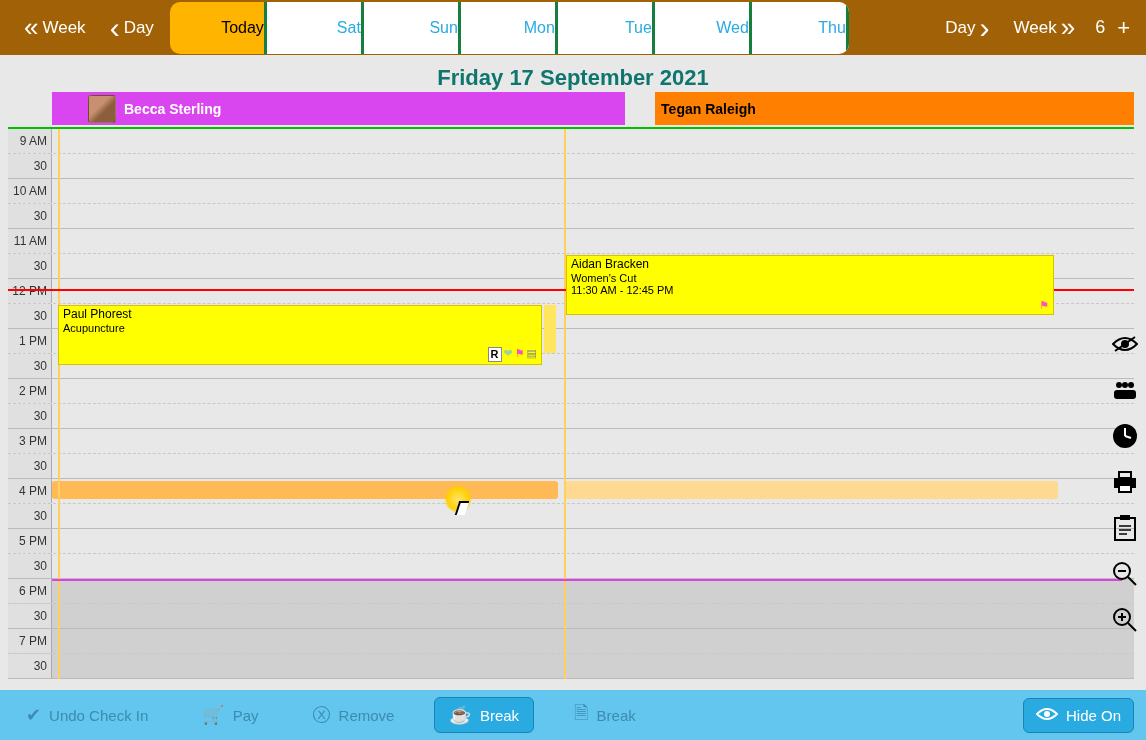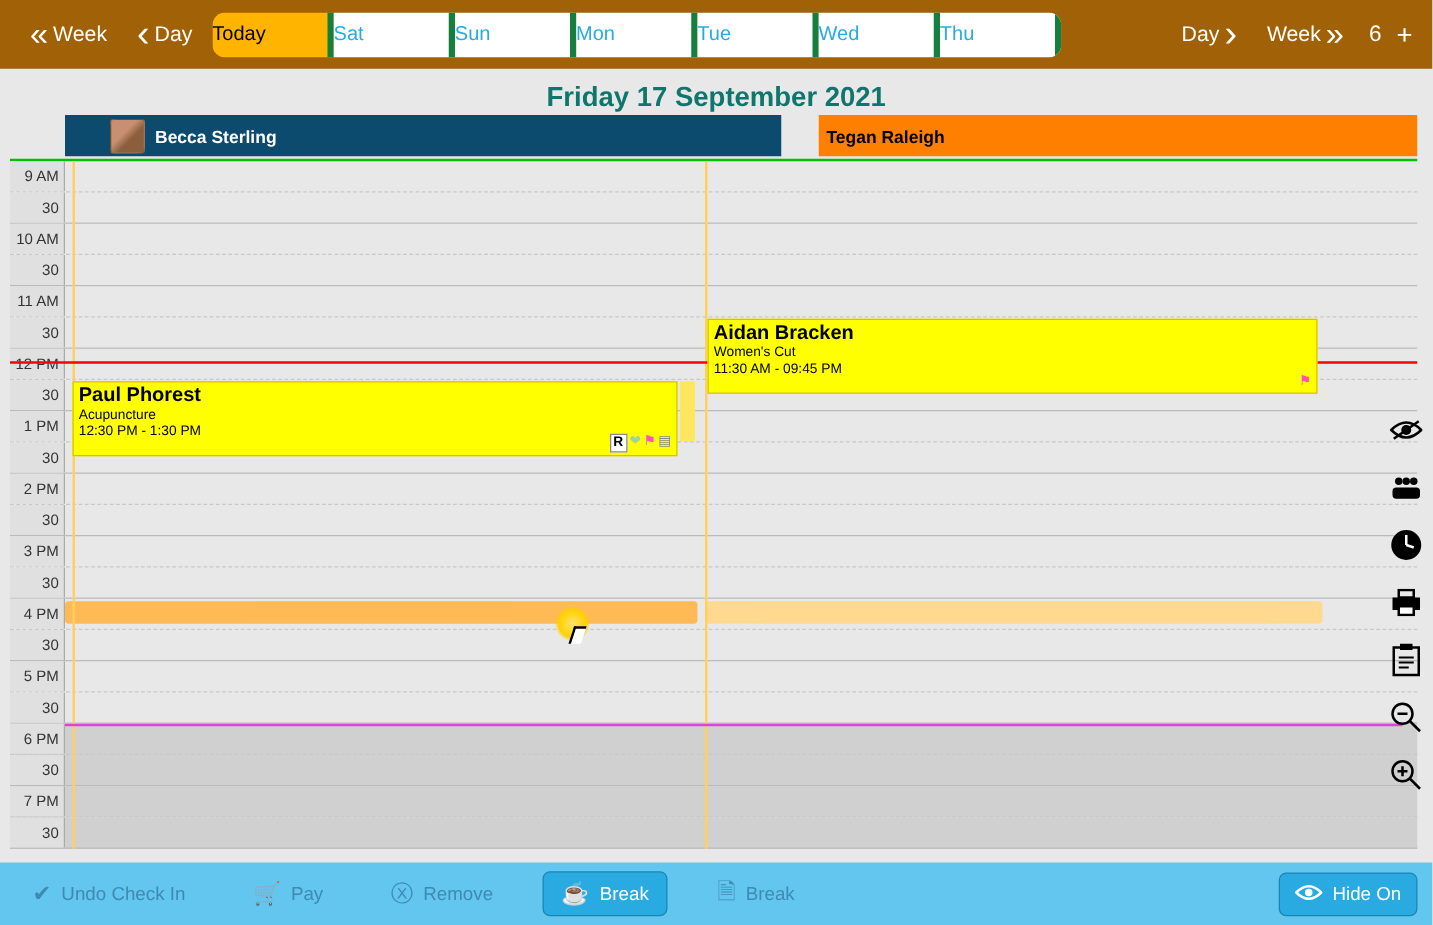--- a/index.html
+++ b/index.html
@@ -39,25 +39,25 @@
   .day-tabs {
     display: flex;
     margin-left:4px;
     border-radius: 10px;
     overflow:hidden;
   }
   .day-tab {
     background:#fff;
     color:#29abe2;
     width:97px;
-    height:36px;
+    height:52px;
     display:flex;
-    align-items:center;justify-content:flex-start;
+    align-items:center;justify-content:flex-end;
     font-size:16px;
-    border-right:5px solid #15803d;
+    border-right:3px solid #15803d;
     cursor:pointer;
   }
   .day-tab.active {
     background:#ffb400;
     color:#000;
     font-weight:500;
   }
   .topbar .spacer { flex:1; }
   .count-box { color:#fff;font-size:18px;margin:0 8px; }
 
@@ -89,21 +89,21 @@
     height:33px;
     display:flex;
     align-items:center;
     padding-left:6px;
     color:#fff;
     font-weight:bold;
     font-size:14px;
     gap:8px;
     position:relative;
   }
-  .staff.becca { background:#0c4a6e; width:588px;padding-left:36px; }
+  .staff.becca { background:#d946ef; width:588px;padding-left:36px; }
   .staff.tegan { background:#ff8000; width:492px; color:#000; margin-left:30px;}
   .staff .avatar {
     width:28px;height:28px;border-radius:3px;
     background:linear-gradient(135deg,#c89070 40%,#8b5e3c 60%);
     border:1px solid rgba(0,0,0,.2);
   }
   .grid {
     position:relative;
     margin-top:2px;
     border-top:2px solid #00c000;
@@ -153,21 +153,21 @@
     position:absolute;
     background:#ffff00;
     border:1px solid #d4c400;
     font-size:11px;
     color:#000;
     padding:2px 4px;
     z-index:5;
     line-height:1.15;
     overflow:hidden;
   }
-  .appt .name { font-weight:bold;font-size:16px; }
+  .appt .name { font-weight:normal;font-size:12px; }
   .appt-icons {
     position:absolute;
     bottom:2px;right:4px;
     display:flex;gap:2px;
     font-size:11px;
   }
   .accent-band {
     position:absolute;
     left:44px;right:12px;
     background:#ffb955;
@@ -317,34 +317,33 @@
     <div class="col-line-center"></div>
     <div class="now-line" style="top:160px;"></div>
     <div class="pink-line" style="top:450px;"></div>
 
     <div class="accent-band" style="top:352px;width:506px;"></div>
     <div class="accent-band light" style="top:352px;left:556px;width:494px;"></div>
 
     <div class="appt" style="left:50px;top:176px;width:484px;height:60px;">
       <div class="name">Paul Phorest</div>
       <div>Acupuncture</div>
-      <div>12:30 PM - 1:30 PM</div>
       <div class="appt-icons">
         <span style="font-weight:bold;background:#fff;border:1px solid #888;padding:0 2px;">R</span>
         <span style="color:#9cd49c;">❤</span>
         <span style="color:#ff4fc0;">⚑</span>
         <span style="color:#888;">▤</span>
       </div>
     </div>
     <div style="position:absolute;left:536px;top:176px;width:12px;height:48px;background:#ffe65e;z-index:5;"></div>
 
     <div class="appt" style="left:558px;top:126px;width:488px;height:60px;">
       <div class="name">Aidan Bracken</div>
       <div>Women's Cut</div>
-      <div>11:30 AM - 09:45 PM</div>
+      <div>11:30 AM - 12:45 PM</div>
       <div class="appt-icons">
         <span style="color:#ff4fc0;">⚑</span>
       </div>
     </div>
 
     <div class="highlight-ring" style="left:436px;top:356px;"></div>
     <div class="cursor" style="left:447px;top:372px;"></div>
   <div class="row">
         <div class="time-col">9 AM</div>
       </div>

